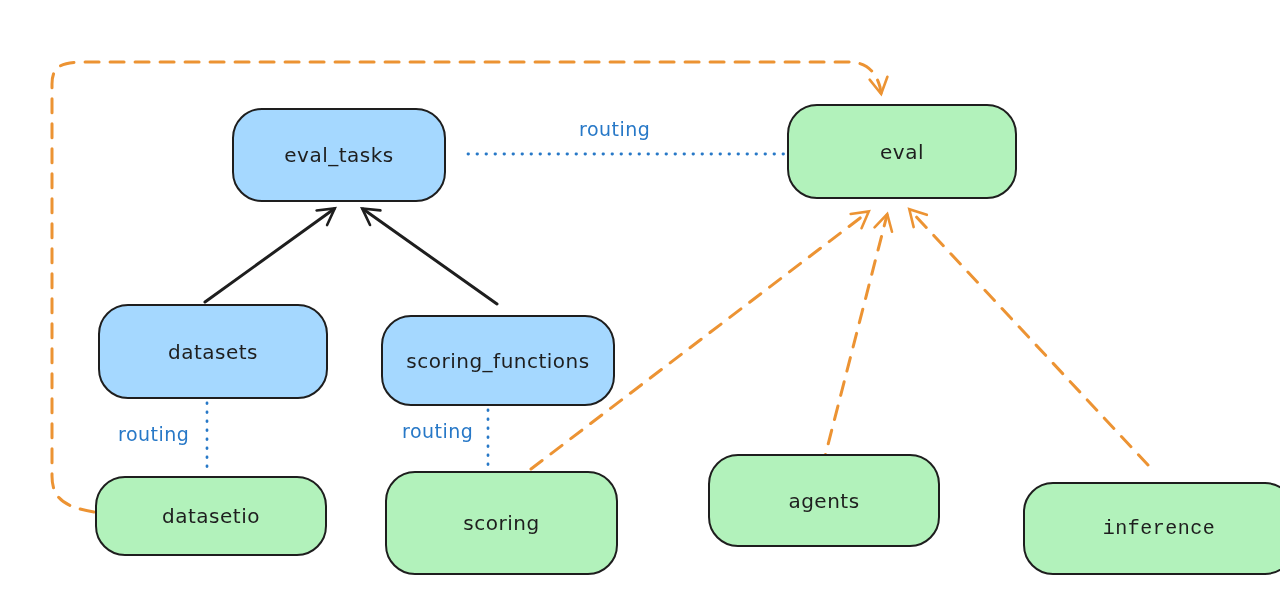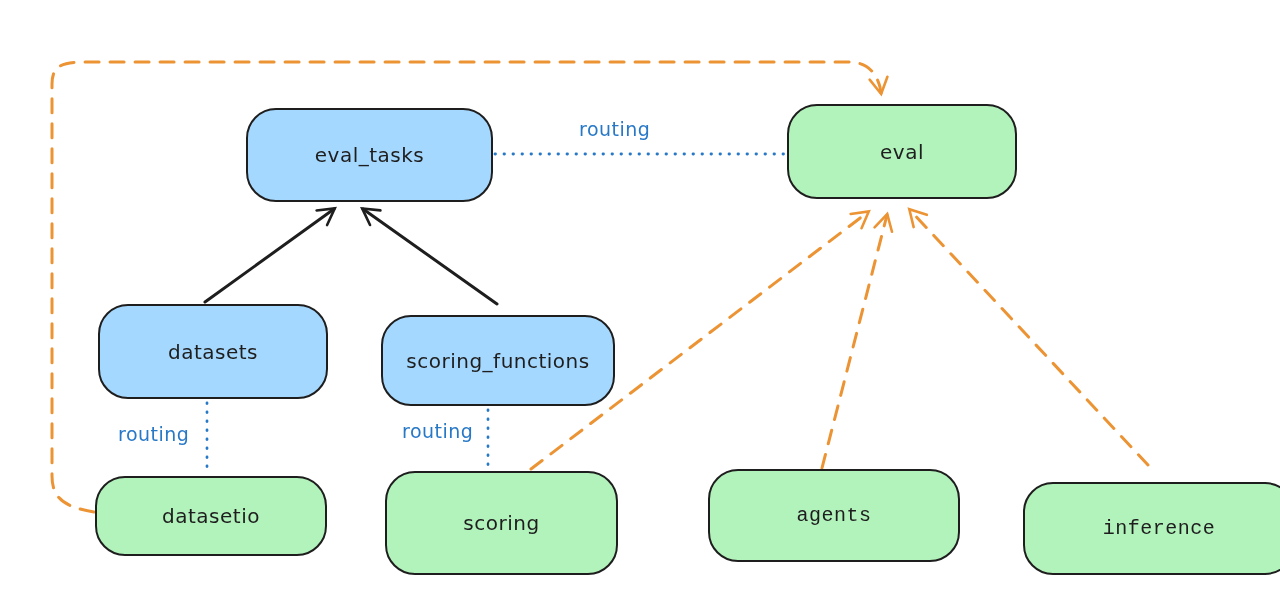--- a/index.html
+++ b/index.html
@@ -51,21 +51,21 @@
     <path d="M 468 154 L 785 154" fill="none" stroke="#2778c7" stroke-width="2.8" stroke-linecap="round" stroke-dasharray="0.5 8.5"></path>
     <path d="M 207 403 L 207 473" fill="none" stroke="#2778c7" stroke-width="2.8" stroke-linecap="round" stroke-dasharray="0.5 8.5"></path>
     <path d="M 488 401 L 488 467" fill="none" stroke="#2778c7" stroke-width="2.8" stroke-linecap="round" stroke-dasharray="0.5 8.5"></path>
 
     <path d="M 94 512 C 64 507 52 498 52 476 L 52 84 C 52 66 62 62 84 62 L 848 62 C 868 62 876 73 880 87 L 881 93" fill="none" stroke="#ec9333" stroke-width="3" stroke-linecap="round" stroke-dasharray="14 11" marker-end="url(#ah-orange)"></path>
     <path d="M 531 469 L 868 212" fill="none" stroke="#ec9333" stroke-width="3" stroke-linecap="round" stroke-dasharray="14 11" marker-end="url(#ah-orange)"></path>
     <path d="M 822 468 L 887 215" fill="none" stroke="#ec9333" stroke-width="3" stroke-linecap="round" stroke-dasharray="14 11" marker-end="url(#ah-orange)"></path>
     <path d="M 1148 465 L 910 210" fill="none" stroke="#ec9333" stroke-width="3" stroke-linecap="round" stroke-dasharray="14 11" marker-end="url(#ah-orange)"></path>
   </svg>
 
-  <div class="node node-blue" style="left:246px; top:108px; width:247px; height:94px;">
+  <div class="node node-blue" style="left:232px; top:108px; width:214px; height:94px;">
     <span>eval_tasks</span>
   </div>
 
   <div class="node node-green" style="left:787px; top:104px; width:230px; height:95px;">
     <span>eval</span>
   </div>
 
   <div class="node node-blue" style="left:98px; top:304px; width:230px; height:95px;">
     <span>datasets</span>
   </div>
@@ -75,21 +75,21 @@
   </div>
 
   <div class="node node-green" style="left:95px; top:476px; width:232px; height:80px;">
     <span>datasetio</span>
   </div>
 
   <div class="node node-green" style="left:385px; top:471px; width:233px; height:104px;">
     <span>scoring</span>
   </div>
 
-  <div class="node node-green" style="left:708px; top:469px; width:252px; height:93px;font-family:Liberation Mono, monospace;">
+  <div class="node node-green" style="left:708px; top:454px; width:232px; height:93px;">
     <span>agents</span>
   </div>
 
   <div class="node node-green" style="left:1023px; top:482px; width:272px; height:93px;font-family:Liberation Mono, monospace;">
     <span>inference</span>
   </div>
 
   <div class="edge-label" style="left:579px; top:118px;">routing</div>
   <div class="edge-label" style="left:118px; top:423px;">routing</div>
   <div class="edge-label" style="left:402px; top:420px;">routing</div>

